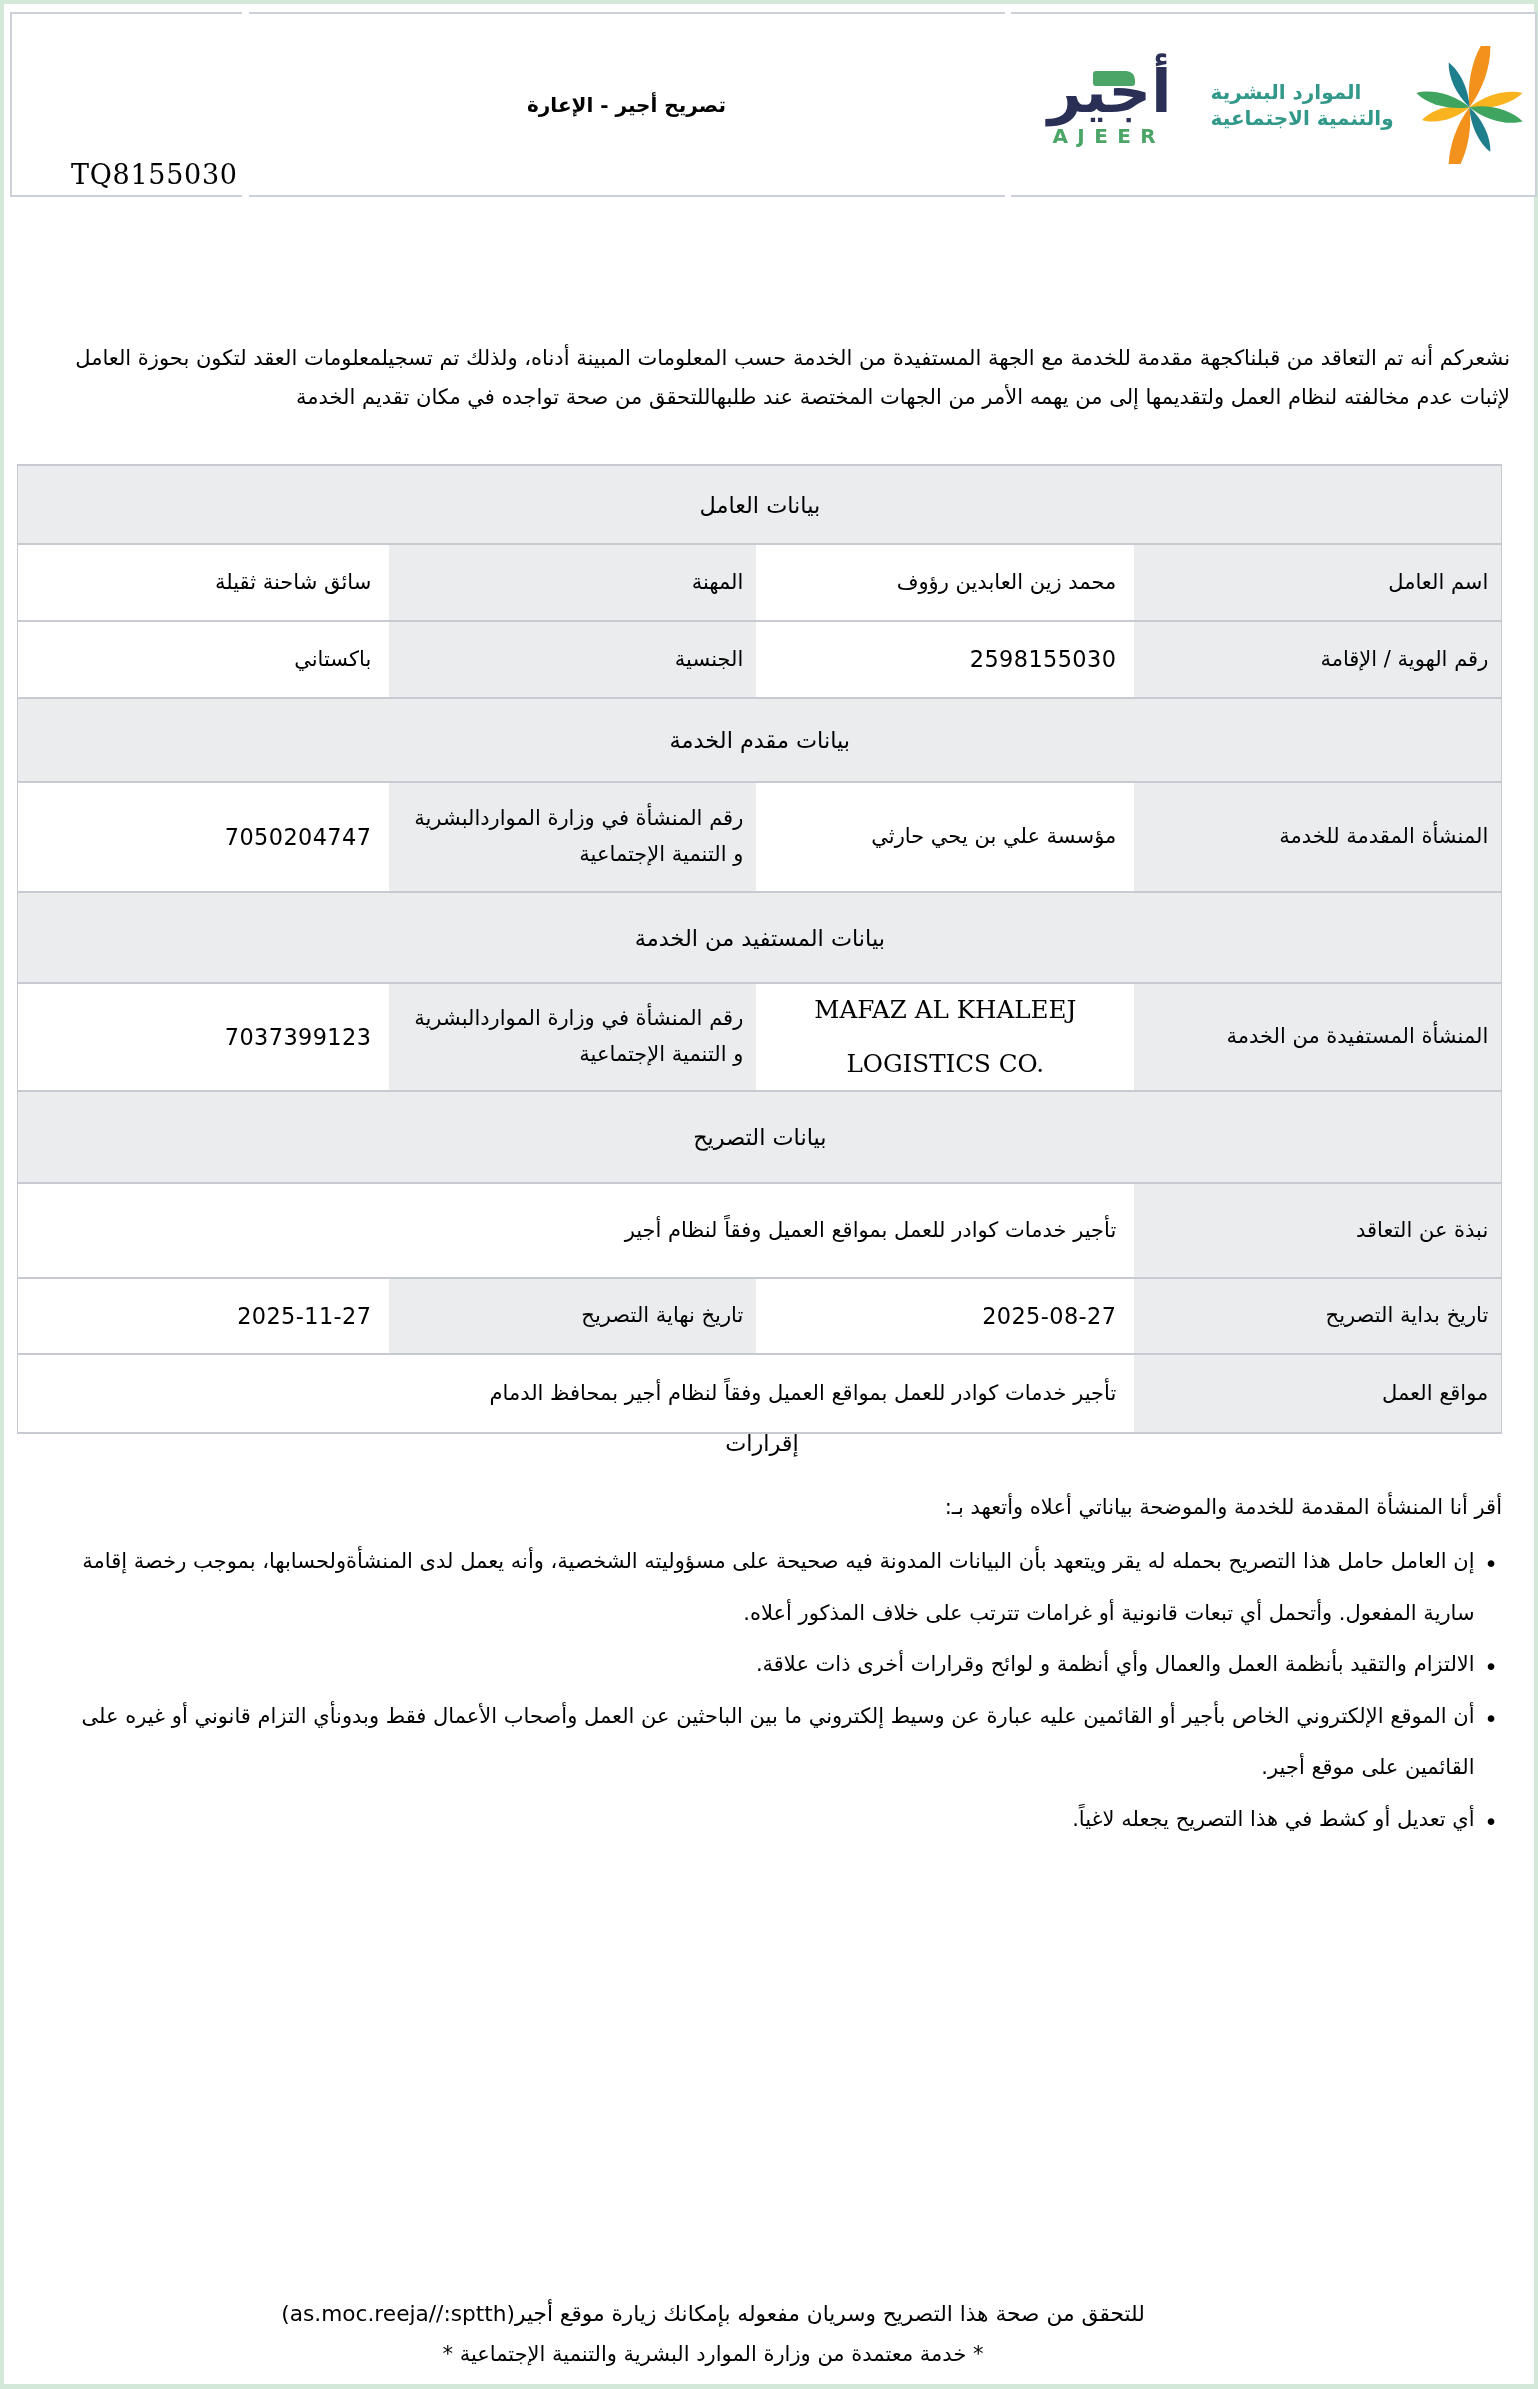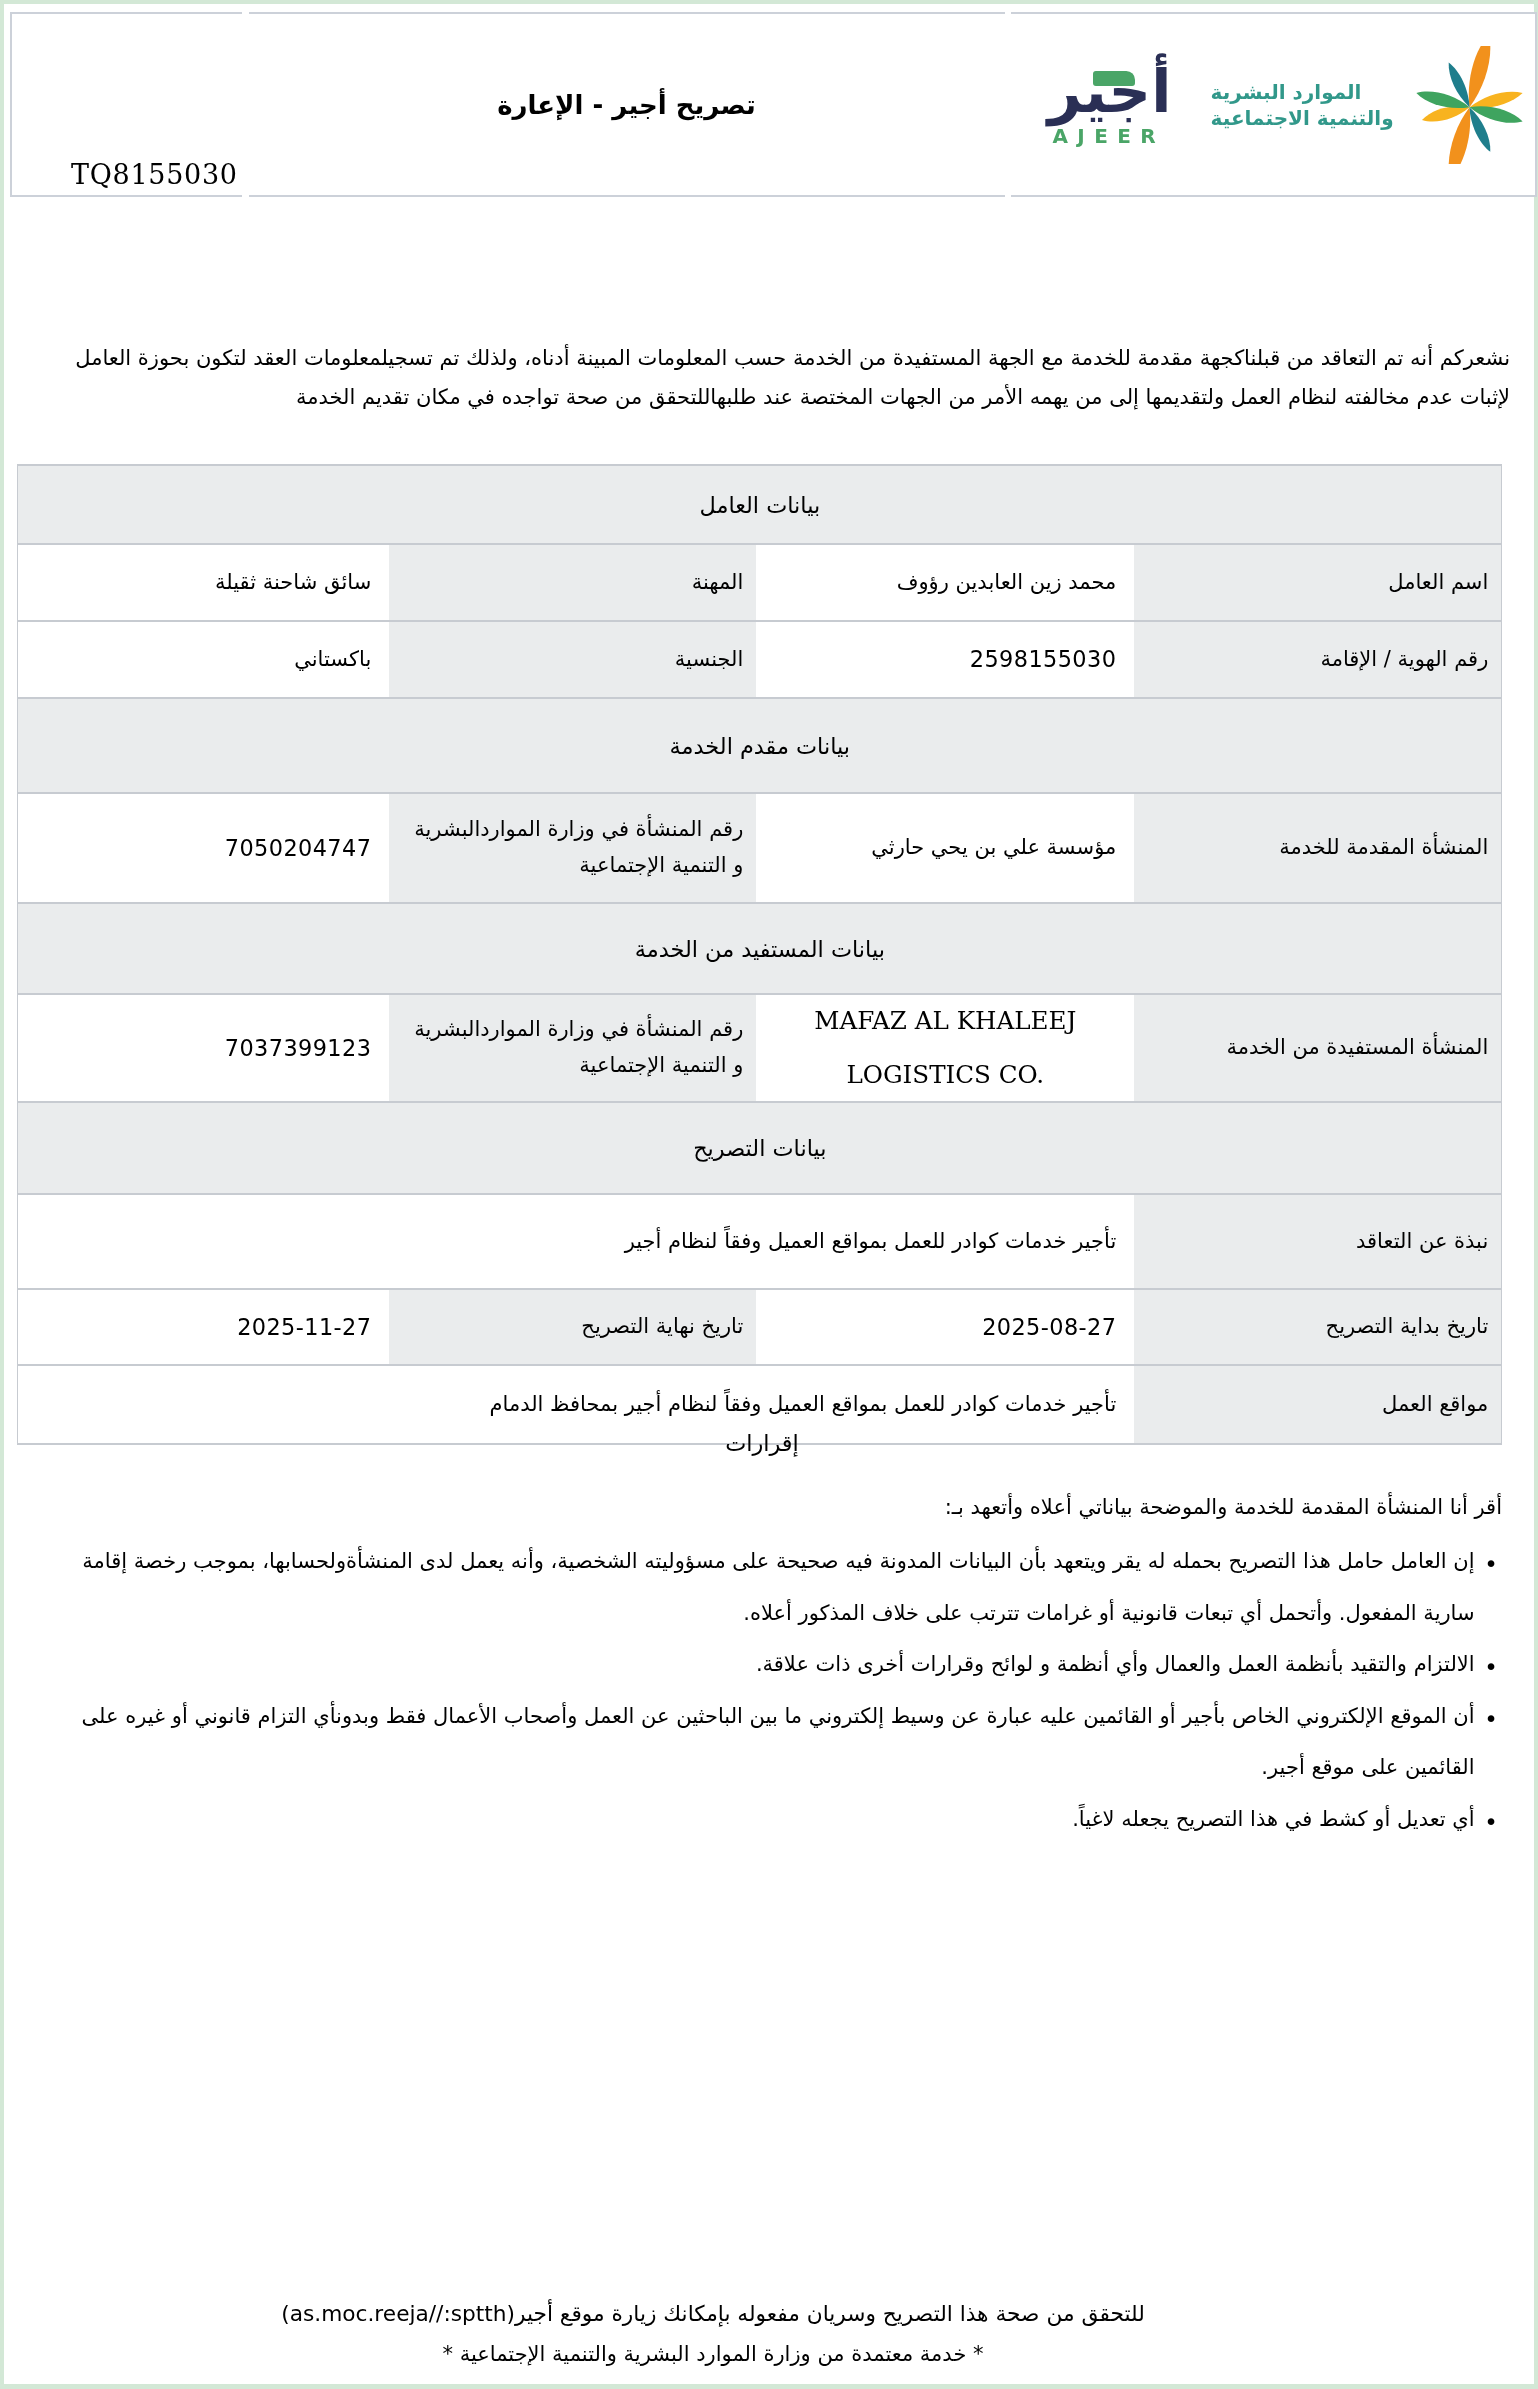--- a/index.html
+++ b/index.html
@@ -16,21 +16,21 @@
   .doc{position:relative;width:1539px;height:2389px;background:var(--mint);overflow:hidden;}
   .page-bg{position:absolute;top:3.6px;left:4.3px;right:5px;bottom:5px;background:#fff;}
 
   
   .header-box{position:absolute;left:10px;top:12.3px;width:1485px;height:185px;display:flex;gap:6.5px;}
   .hcell{border-top:2.9px solid var(--hdrline);border-bottom:2.9px solid var(--hdrline);background:#fff;position:relative;}
   .hcell-left{flex:0 0 232px;border-left:2.9px solid var(--hdrline);display:flex;align-items:flex-end;padding:0 0 5.8px 59px;}
   .hcell-mid{flex:0 0 756px;display:flex;align-items:center;justify-content:center;}
   .hcell-right{flex:1 1 auto;border-right:2.9px solid var(--hdrline);display:flex;align-items:center;direction:ltr;padding-left:24.6px;}
   .tq{font-family:"DejaVu Serif","Liberation Serif",serif;font-size:27px;letter-spacing:0.7px;}
-  .doc-title{font-size:26px;font-weight:bold;direction:rtl;}
+  .doc-title{font-size:20px;font-weight:bold;direction:rtl;}
 
   .ajeer-logo{position:relative;width:137px;text-align:center;direction:rtl;}
   .ajeer-ar{display:block;font-size:59px;line-height:1.05;font-weight:bold;color:var(--navy);margin-left:11px;}
   .ajeer-accent{position:absolute;top:10px;right:38px;width:42px;height:14.4px;border-radius:2.9px 8.7px 2.9px 2.9px;background:var(--green);}
   .ajeer-en{display:block;margin-top:1px;font-size:20px;font-weight:bold;color:var(--green);letter-spacing:9.4px;direction:ltr;text-indent:9.4px;}
 
   .ministry-logo{display:flex;align-items:center;margin-left:38px;direction:ltr;}
   .ministry-text{direction:rtl;text-align:left;color:var(--teal);font-size:20px;line-height:1.3;font-weight:bold;white-space:nowrap;}
   .ministry-text span{display:block;}
   .starburst{width:131px;height:118px;margin-left:10px;}
@@ -118,21 +118,21 @@
       <div class="cell value">سائق شاحنة ثقيلة</div>
     </div>
 
     <div class="data-row" style="height:77px">
       <div class="cell label">رقم الهوية / الإقامة</div>
       <div class="cell value num" style="flex:0 0 368px">2598155030</div>
       <div class="cell label">الجنسية</div>
       <div class="cell value">باكستاني</div>
     </div>
 
-    <div class="sec-row" style="height:95px">بيانات مقدم الخدمة</div>
+    <div class="sec-row" style="height:84px">بيانات مقدم الخدمة</div>
 
     <div class="data-row" style="height:110px">
       <div class="cell label">المنشأة المقدمة للخدمة</div>
       <div class="cell value" style="flex:0 0 368px">مؤسسة علي بن يحي حارثي</div>
       <div class="cell label">رقم المنشأة في وزارة المواردالبشرية و التنمية الإجتماعية</div>
       <div class="cell value num">7050204747</div>
     </div>
 
     <div class="sec-row" style="height:91px">بيانات المستفيد من الخدمة</div>
 

